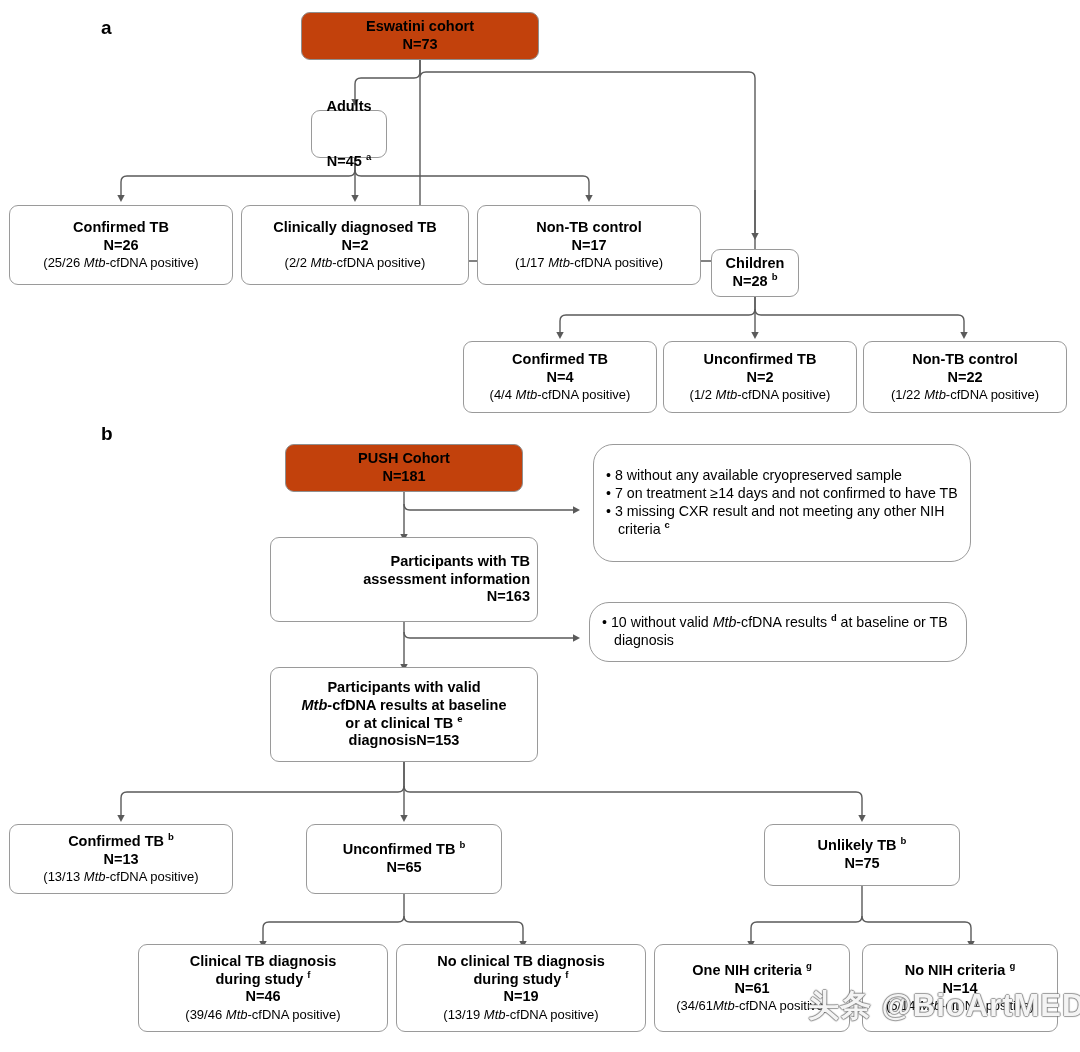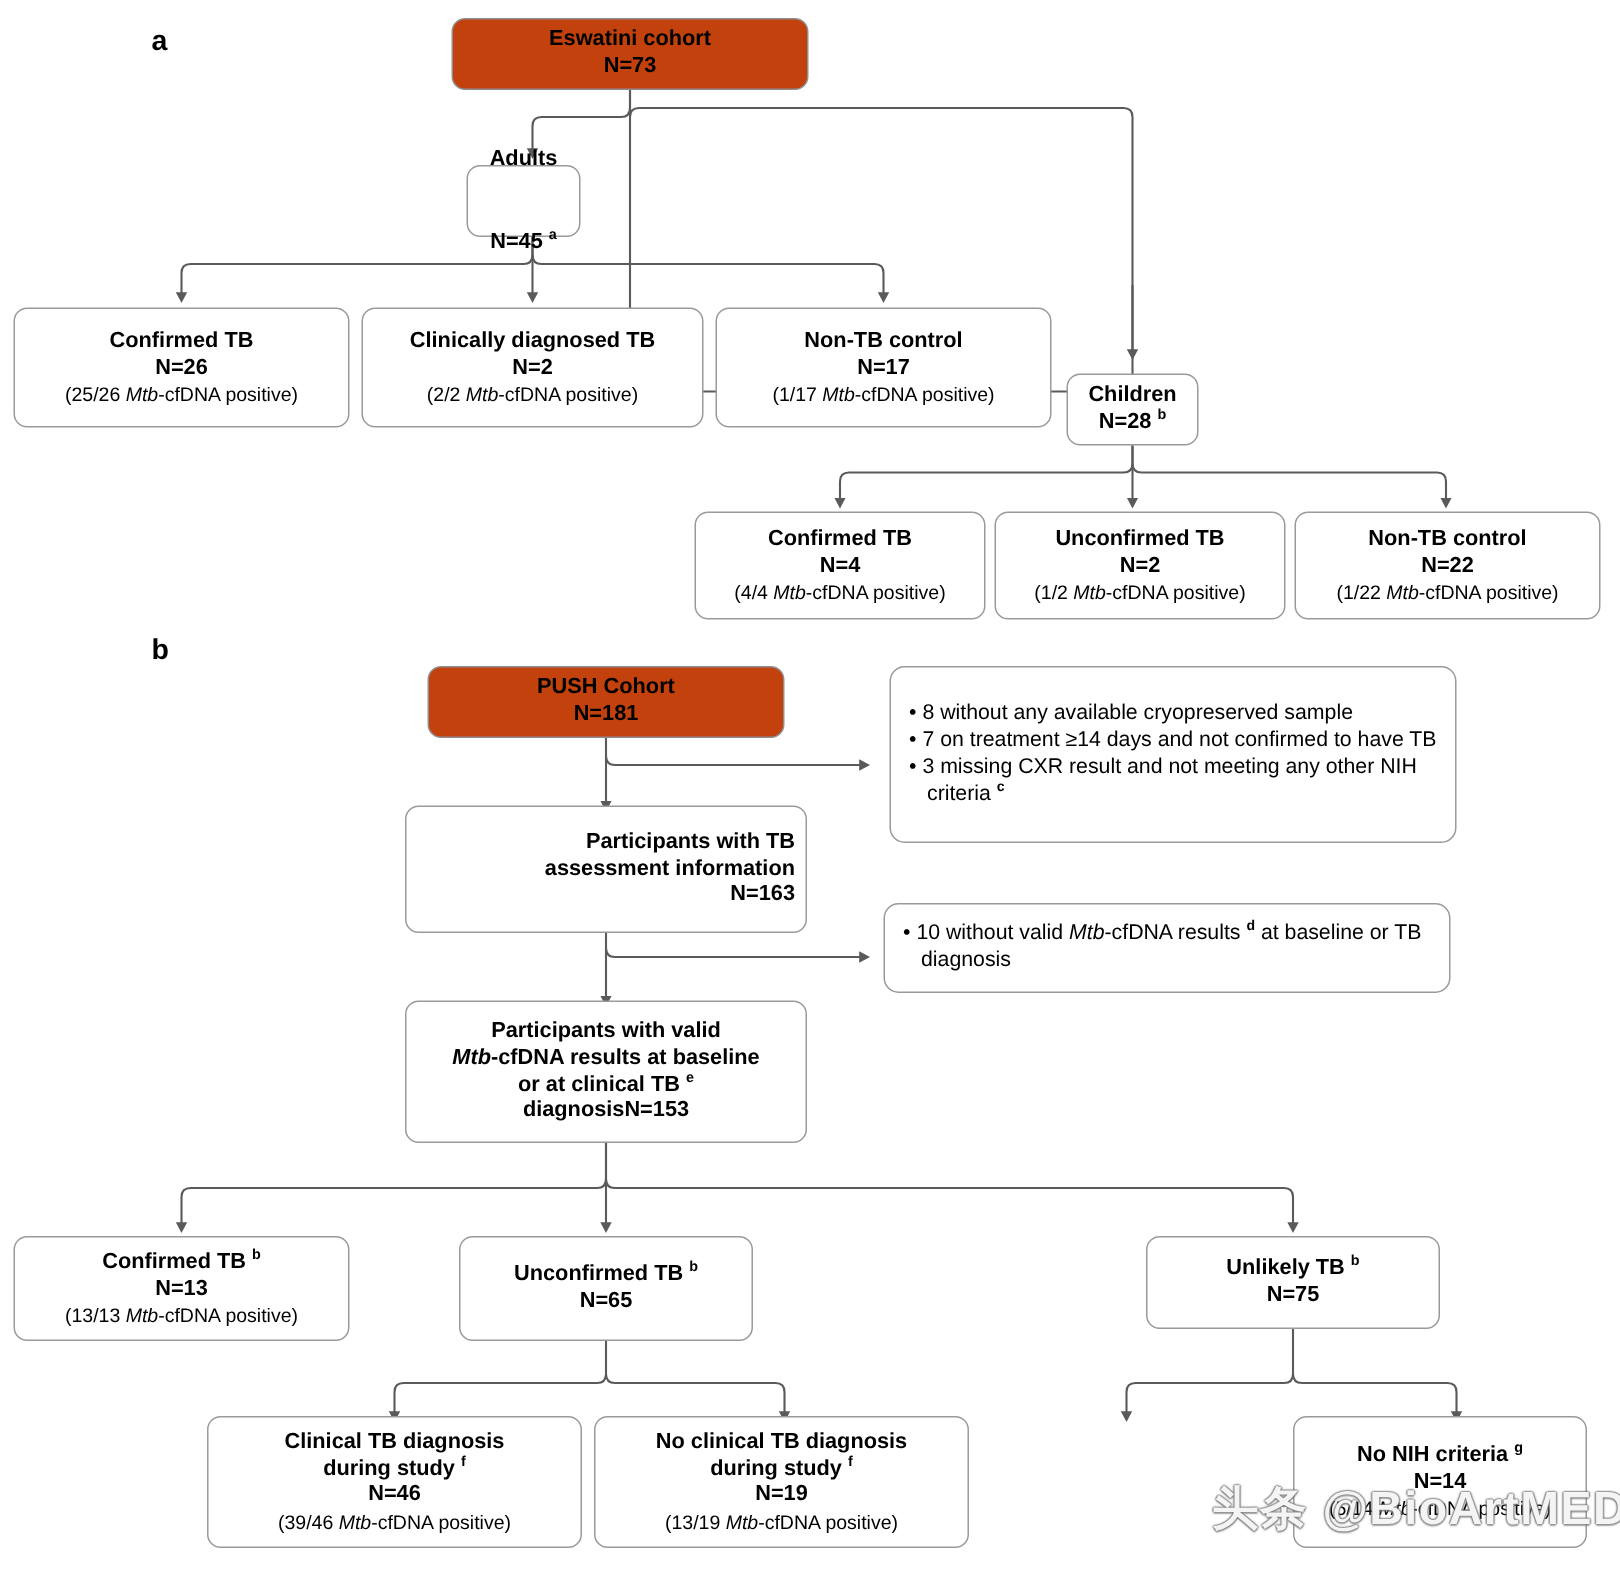--- a/index.html
+++ b/index.html
@@ -25,21 +25,21 @@
   }
   .node.shaded{background:#c2410c;border-color:#8f8f8f;}
   .node .ttl{font-size:14.5px;font-weight:bold;line-height:1.22;}
   .node .num{font-size:14.5px;font-weight:bold;line-height:1.22;}
   .node .sub{font-size:13px;font-weight:normal;line-height:1.22;margin-top:1px;}
   .node .ttl i,.node .sub i,.node .num i{font-style:italic;}
   sup{font-size:0.66em;font-weight:bold;vertical-align:super;line-height:0;}
 
   .exbox{
     position:absolute;box-sizing:border-box;
-    border:1px solid #9a9a9a;border-radius:10px;background:#ffffff;
+    border:1px solid #9a9a9a;border-radius:20px;background:#ffffff;
     padding:8px 10px 8px 12px;
     display:flex;flex-direction:column;justify-content:center;
   }
   .exbox .bullet{
     font-size:14.2px;line-height:1.26;font-weight:normal;text-align:left;
     padding-left:12px;text-indent:-12px;
   }
   .exbox .bullet::before{content:"\2022  ";}
 
   .watermark{
@@ -204,20 +204,25 @@
     <div class="sub"><span>(39/46 </span><i>Mtb</i><span>-cfDNA positive)</span></div>
   </div>
 
   <div class="node" style="left:396px;top:944px;width:250px;height:88px;">
     <div class="ttl">No clinical TB diagnosis</div>
     <div class="ttl"><span>during study</span> <sup>f</sup></div>
     <div class="num">N=19</div>
     <div class="sub"><span>(13/19 </span><i>Mtb</i><span>-cfDNA positive)</span></div>
   </div>
 
+  <div class="node" style="left:654px;top:944px;width:196px;height:88px;">
+    <div class="ttl"><span>One NIH criteria</span> <sup>g</sup></div>
+    <div class="num">N=61</div>
+    <div class="sub"><span>(34/61</span><i>Mtb</i><span>-cfDNA positive)</span></div>
+  </div>
 
   <div class="node" style="left:862px;top:944px;width:196px;height:88px;">
     <div class="ttl"><span>No NIH criteria</span> <sup>g</sup></div>
     <div class="num">N=14</div>
     <div class="sub"><span>(5/14 </span><i>Mtb</i><span>-cfDNA positive)</span></div>
   </div>
 
   <div class="watermark" style="left:808px;top:985px;">头条 @BioArtMED</div>
 
 </div>

